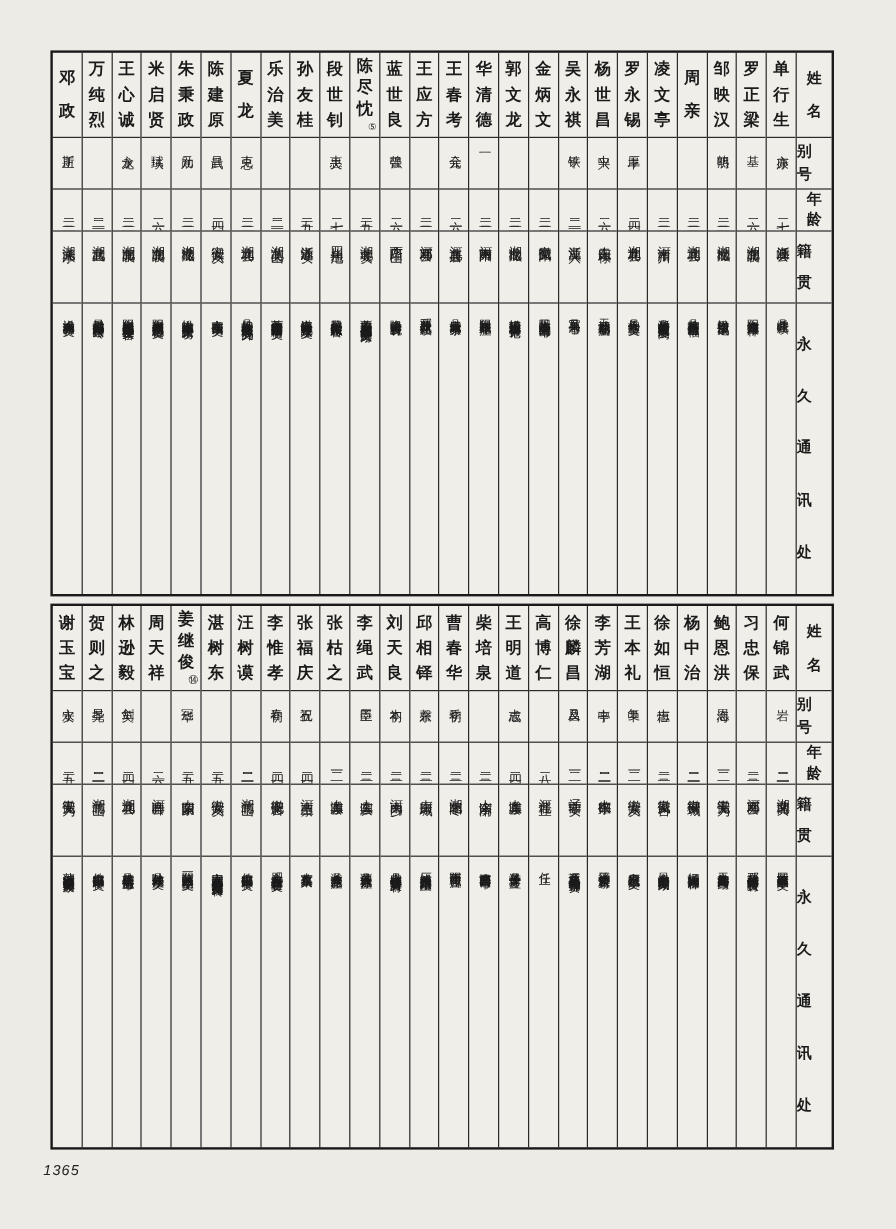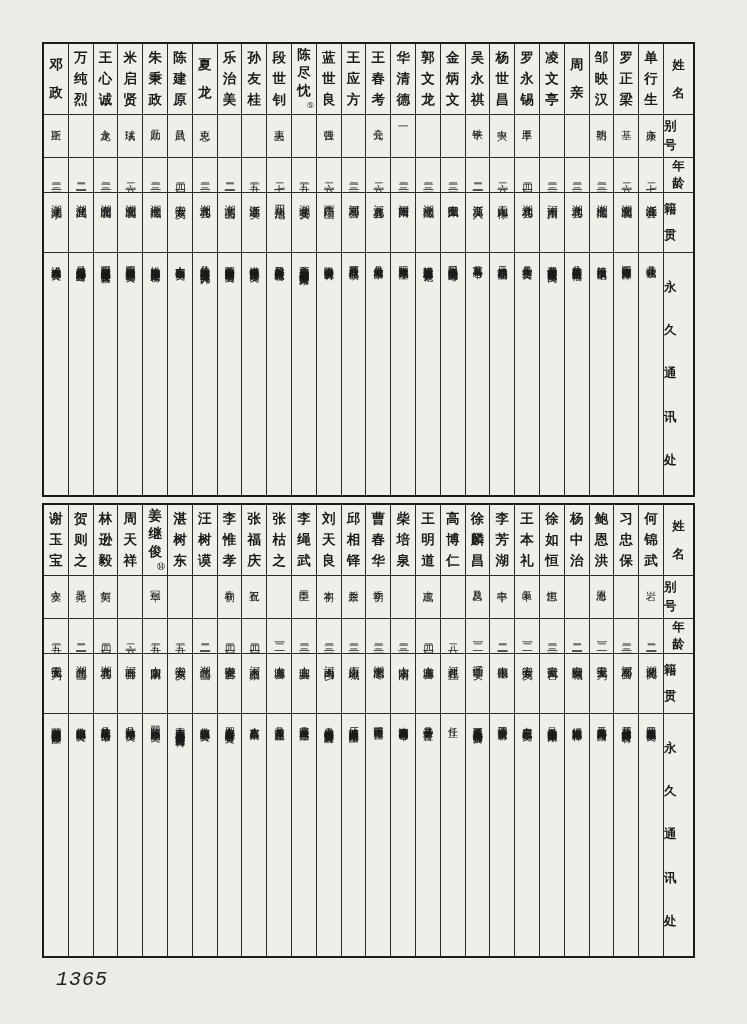--- a/index.html
+++ b/index.html
@@ -58,24 +58,24 @@
   .c-age{align-items:center;}
   .c-age .vtxt{font-size:11px;line-height:13px;}
   .c-native{align-items:flex-start;}
   .c-native .vtxt{font-size:11px;margin-top:3px;line-height:13px;}
   .c-addr{align-items:flex-start;}
   .c-addr .vtxt{
     font-size:10px;margin-top:5px;line-height:11.5px;letter-spacing:0.5px;
     max-height:238px;
   }
   .pageno{
-    position:absolute;left:56px;top:968px;
-    font-style:italic;font-size:20px;letter-spacing:1px;
+    position:absolute;left:36px;top:968px;
+    font-style:italic;font-size:12px;letter-spacing:1px;
     color:#222;
-    font-family:Liberation Mono, monospace;
+    font-family:Liberation Sans, sans-serif;
   }
 </style>
 </head>
 <body>
 
 <div class="sheet">
   <div id="table1" class="rtable">
       <div class="col header-col">
         <div class="cell stack c-name">
           <span>姓</span>

